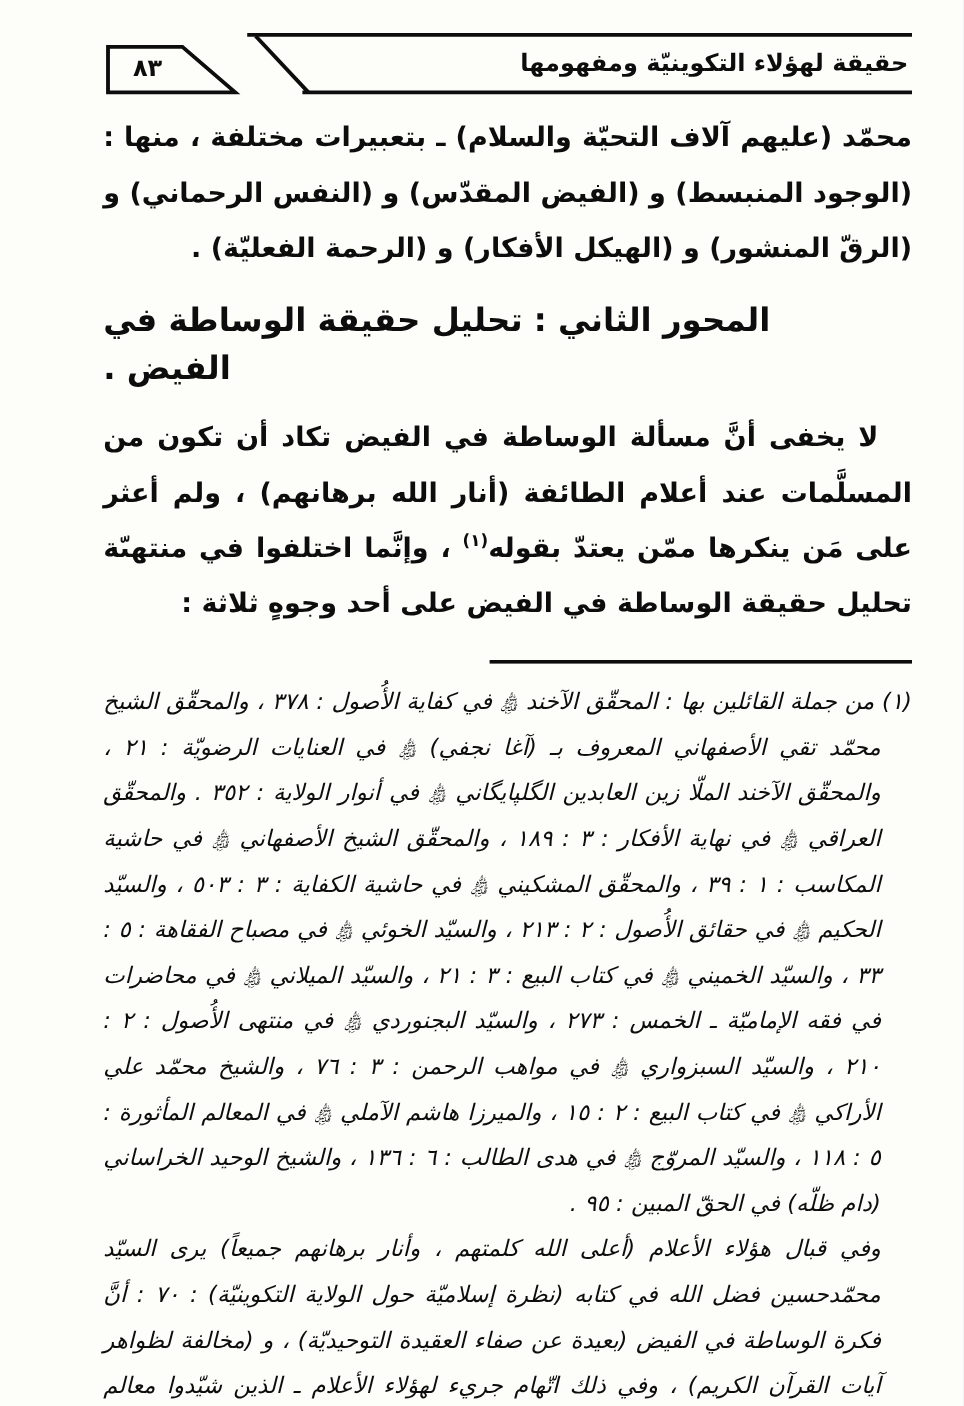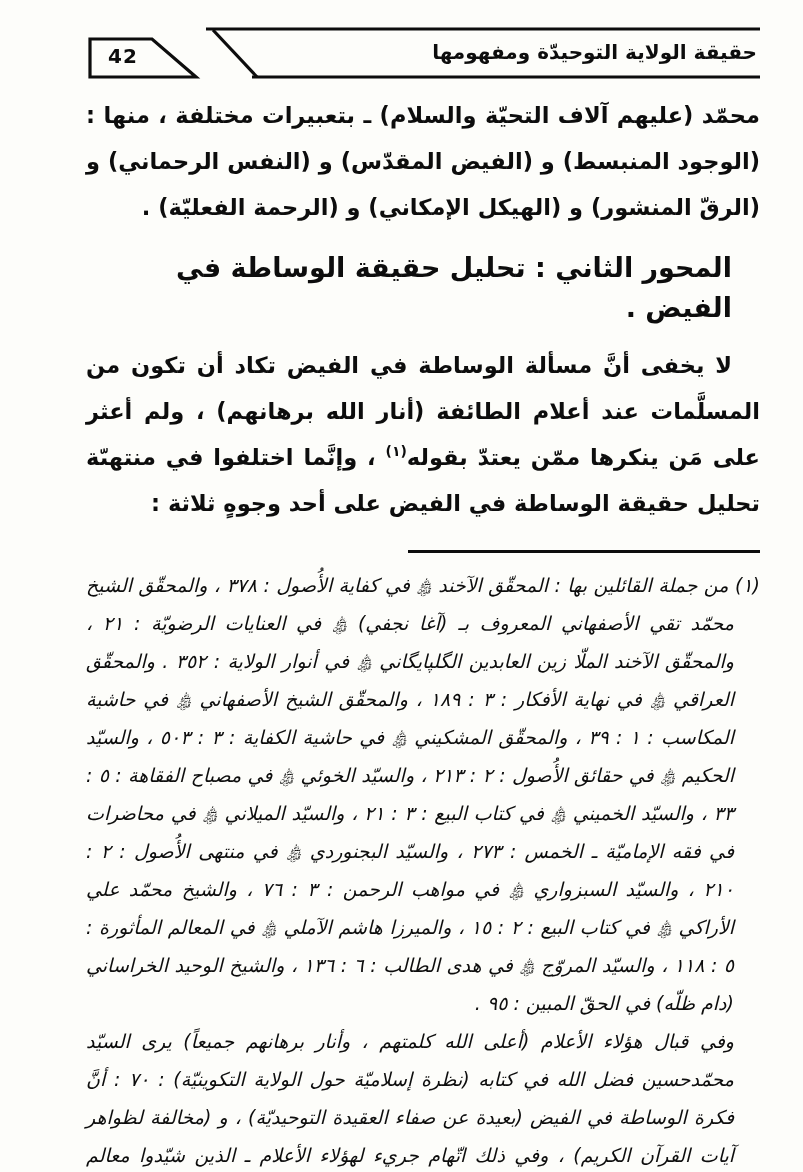--- a/index.html
+++ b/index.html
@@ -26,21 +26,21 @@
   }
   
   .content{position:absolute;top:0;right:43px;left:86px;}
   .body-par{
     margin:0;font-size:22.5px;line-height:46px;
     font-weight:bold;text-align:justify;text-justify:inter-word;
   }
   .par-1{margin-top:92px;}
   .section-heading{
     margin:18px 28px 0 0;font-size:27px;line-height:40px;
-    font-weight:bold;text-align:right;
+    font-weight:bold;text-align:left;
   }
   .par-2{margin-top:14px;text-indent:28px;}
   .fn-ref{
     font-size:14px;font-weight:bold;
     position:relative;top:-9px;line-height:0;
   }
   
   .fn-sep{
     width:352px;height:0;
     border-top:3px solid #0d0d0d;
@@ -62,27 +62,27 @@
 
 <div class="page">
 
   <svg class="header-deco" width="803" height="95" viewBox="0 0 803 95" aria-hidden="true">
     <line x1="206" y1="29" x2="760" y2="29" stroke="#0d0d0d" stroke-width="3.2"></line>
     <line x1="252" y1="77" x2="760" y2="77" stroke="#0d0d0d" stroke-width="3.2"></line>
     <polygon points="90,39 152,39 196,77 90,77" fill="none" stroke="#0d0d0d" stroke-width="3.2"></polygon>
     <line x1="213" y1="30" x2="257" y2="77" stroke="#0d0d0d" stroke-width="3.2"></line>
   </svg>
 
-  <div class="page-number">42</div>
+  <div class="page-number">٨٣</div>
 
-  <div class="page-title">حقيقة الولاية التوحيدّة ومفهومها</div>
+  <div class="page-title">حقيقة لهؤلاء التكوينيّة ومفهومها</div>
 
   <div class="content">
 
-    <p class="body-par par-1">محمّد (عليهم آلاف التحيّة والسلام) ـ بتعبيرات مختلفة ، منها : (الوجود المنبسط) و (الفيض المقدّس) و (النفس الرحماني) و (الرقّ المنشور) و (الهيكل الإمكاني) و (الرحمة الفعليّة) .</p>
+    <p class="body-par par-1">محمّد (عليهم آلاف التحيّة والسلام) ـ بتعبيرات مختلفة ، منها : (الوجود المنبسط) و (الفيض المقدّس) و (النفس الرحماني) و (الرقّ المنشور) و (الهيكل الأفكار) و (الرحمة الفعليّة) .</p>
 
     <h2 class="section-heading">المحور الثاني : تحليل حقيقة الوساطة في الفيض .</h2>
 
     <p class="body-par par-2"><span>لا يخفى أنَّ مسألة الوساطة في الفيض تكاد أن تكون من المسلَّمات عند أعلام الطائفة (أنار الله برهانهم) ، ولم أعثر على مَن ينكرها ممّن يعتدّ بقوله</span><span class="fn-ref">(١)</span><span> ، وإنَّما اختلفوا في منتهىّة تحليل حقيقة الوساطة في الفيض على أحد وجوهٍ ثلاثة :</span></p>
 
     <div class="fn-sep"></div>
 
     <div class="footnote">
       <p class="fn-par fn-par-1"><span class="fn-marker">(١)</span>&nbsp;<span>من جملة القائلين بها : المحقّق الآخند ﵋ في كفاية الأُصول : ٣٧٨ ، والمحقّق الشيخ محمّد تقي الأصفهاني المعروف بـ (آغا نجفي) ﵋ في العنايات الرضويّة : ٢١ ، والمحقّق الآخند الملّا زين العابدين الگلپايگاني ﵋ في أنوار الولاية : ٣٥٢ . والمحقّق العراقي ﵋ في نهاية الأفكار : ٣ : ١٨٩ ، والمحقّق الشيخ الأصفهاني ﵋ في حاشية المكاسب : ١ : ٣٩ ، والمحقّق المشكيني ﵋ في حاشية الكفاية : ٣ : ٥٠٣ ، والسيّد الحكيم ﵋ في حقائق الأُصول : ٢ : ٢١٣ ، والسيّد الخوئي ﵋ في مصباح الفقاهة : ٥ : ٣٣ ، والسيّد الخميني ﵋ في كتاب البيع : ٣ : ٢١ ، والسيّد الميلاني ﵋ في محاضرات في فقه الإماميّة ـ الخمس : ٢٧٣ ، والسيّد البجنوردي ﵋ في منتهى الأُصول : ٢ : ٢١٠ ، والسيّد السبزواري ﵋ في مواهب الرحمن : ٣ : ٧٦ ، والشيخ محمّد علي الأراكي ﵋ في كتاب البيع : ٢ : ١٥ ، والميرزا هاشم الآملي ﵋ في المعالم المأثورة : ٥ : ١١٨ ، والسيّد المروّج ﵋ في هدى الطالب : ٦ : ١٣٦ ، والشيخ الوحيد الخراساني (دام ظلّه) في الحقّ المبين : ٩٥ .</span></p>
       <p class="fn-par fn-par-2">وفي قبال هؤلاء الأعلام (أعلى الله كلمتهم ، وأنار برهانهم جميعاً) يرى السيّد محمّدحسين فضل الله في كتابه (نظرة إسلاميّة حول الولاية التكوينيّة) : ٧٠ : أنَّ فكرة الوساطة في الفيض (بعيدة عن صفاء العقيدة التوحيديّة) ، و (مخالفة لظواهر آيات القرآن الكريم) ، وفي ذلك اتّهام جريء لهؤلاء الأعلام ـ الذين شيّدوا معالم الدين ، وأرسوا دعائم التوحيد ـ بعدم صفاء عقيدتهم التوحيديّة ، فاعجب لما تقرأ ، وما عشت أراك الدهر عجباً .</p>

